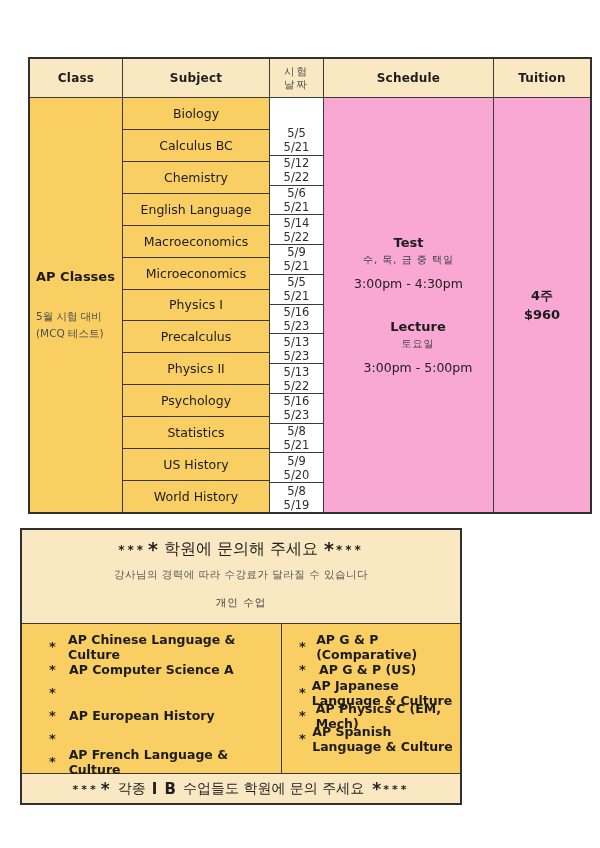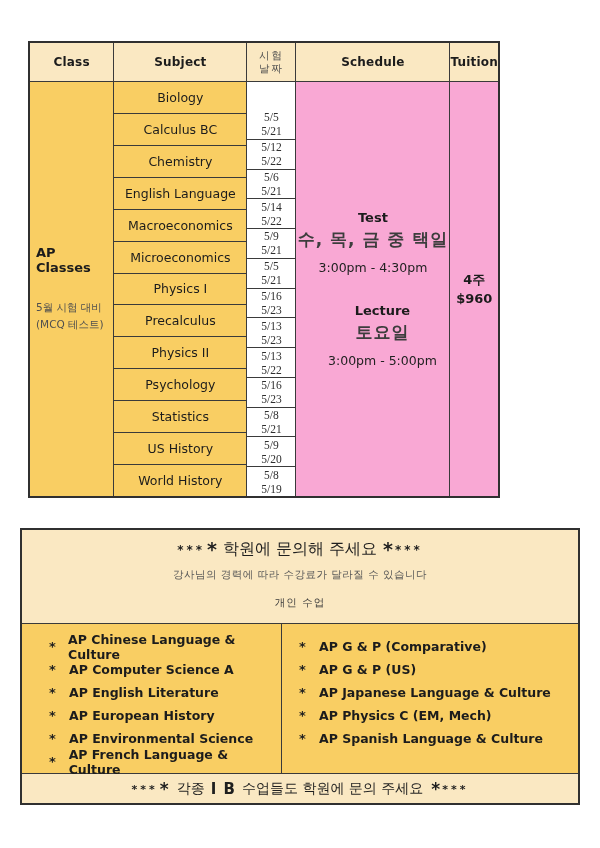--- a/index.html
+++ b/index.html
@@ -12,21 +12,21 @@
   }
   *{box-sizing:border-box;}
   html,body{margin:0;padding:0;}
   body{
     width:600px;height:848px;position:relative;background:#ffffff;
     font-family:"DejaVu Sans","Liberation Sans",sans-serif;color:var(--ink);
   }
 
   
   .sched-table{
-    position:absolute;left:28px;top:41px;width:472px;height:457px;
+    position:absolute;left:28px;top:57px;width:564px;height:457px;
     border:2px solid var(--border);display:flex;background:#fff;justify-content:space-between;
   }
   .col{display:flex;flex-direction:column;}
   .col:not(:last-child){border-right:1px solid var(--innerline);}
   .col-class{width:93px;}
   .col-subject{width:147px;}
   .col-date{width:54px;gap:28px;}
   .col-schedule{width:170px;}
   .col-tuition{flex:1;}
   .hcell{
@@ -34,34 +34,34 @@
     border-bottom:1px solid var(--innerline);
     display:flex;flex-direction:column;align-items:center;justify-content:center;
     font-weight:bold;font-size:12px;letter-spacing:.2px;
   }
   .hcell.korean{font-weight:normal;color:var(--gray);font-size:10.5px;line-height:13px;letter-spacing:2px;}
   .body{flex:1;display:flex;flex-direction:column;}
   .body.yellow{background:var(--yellow);}
   .row{flex:1;display:flex;align-items:center;justify-content:center;}
   .row:not(:last-child){border-bottom:1px solid var(--innerline);}
   .subject-row{background:var(--yellow);font-weight:normal;font-size:12.5px;}
-  .date-row{flex-direction:column;background:#fff;font-size:11.5px;line-height:14px;color:#2e2e2e;font-family:Liberation Serif, serif;}
+  .date-row{flex-direction:column;background:#fff;font-size:11.5px;line-height:14px;color:#2e2e2e;}
   .class-body{justify-content:center;padding:6px 4px 6px 6px;}
   .class-title{font-weight:bold;font-size:13px;margin-bottom:24px;}
   .class-sub{font-size:10.5px;color:var(--gray);line-height:17px;}
   .center-body{align-items:center;justify-content:center;text-align:center;background:#f9a8d4;}
   .sched-block .lbl{font-weight:bold;font-size:13px;}
-  .sched-block .days{font-size:17px;color:#3d3d3d;margin-top:3px;letter-spacing:1px;font-weight:bold;}
+  .sched-block .days{font-size:10px;color:#3d3d3d;margin-top:3px;letter-spacing:1px;}
   .sched-block .time{font-size:12.5px;color:#222;margin-top:9px;}
   .sched-block + .sched-block{margin-top:28px;margin-left:19px;}
   .tuition-line{font-weight:bold;font-size:13px;line-height:19px;}
 
   
   .callout{
-    position:absolute;left:20px;top:528px;width:560px;height:277px;
+    position:absolute;left:20px;top:528px;width:442px;height:277px;
     border:2px solid var(--border);display:flex;flex-direction:column;background:var(--cream);
   }
   .callout-top{height:93px;flex:0 0 93px;background:var(--cream);text-align:center;padding-top:8px;}
   .callout-title{font-size:16px;color:#1f1f1f;line-height:22px;}
   .callout-sub{font-size:10.5px;color:#575757;margin-top:7px;letter-spacing:.5px;}
   .callout-private{font-size:10.5px;color:#3a3a3a;margin-top:14px;letter-spacing:1px;}
   .sm{font-weight:600;font-size:12px;letter-spacing:3px;}
   .bg{font-weight:bold;font-size:19px;vertical-align:-2px;}
   .star-left .bg{margin:0 6px 0 2px;}
   .star-right .bg{margin:0 2px 0 6px;}
@@ -221,29 +221,27 @@
       <div class="course">
           <span class="bullet">*</span>
           <span class="cname">AP Chinese Language &amp; Culture</span>
         </div>
       <div class="course">
           <span class="bullet">*</span>
           <span class="cname">AP Computer Science A</span>
         </div>
       <div class="course">
           <span class="bullet">*</span>
-          <span class="cname">AP English Literature</span>
         </div>
       <div class="course">
           <span class="bullet">*</span>
           <span class="cname">AP European History</span>
         </div>
       <div class="course">
           <span class="bullet">*</span>
-          <span class="cname">AP Environmental Science</span>
         </div>
       <div class="course">
           <span class="bullet">*</span>
           <span class="cname">AP French Language &amp; Culture</span>
         </div>
     </div>
     <div class="course-col right">
       <div class="course">
           <span class="bullet">*</span>
           <span class="cname">AP G &amp; P (Comparative)</span>

